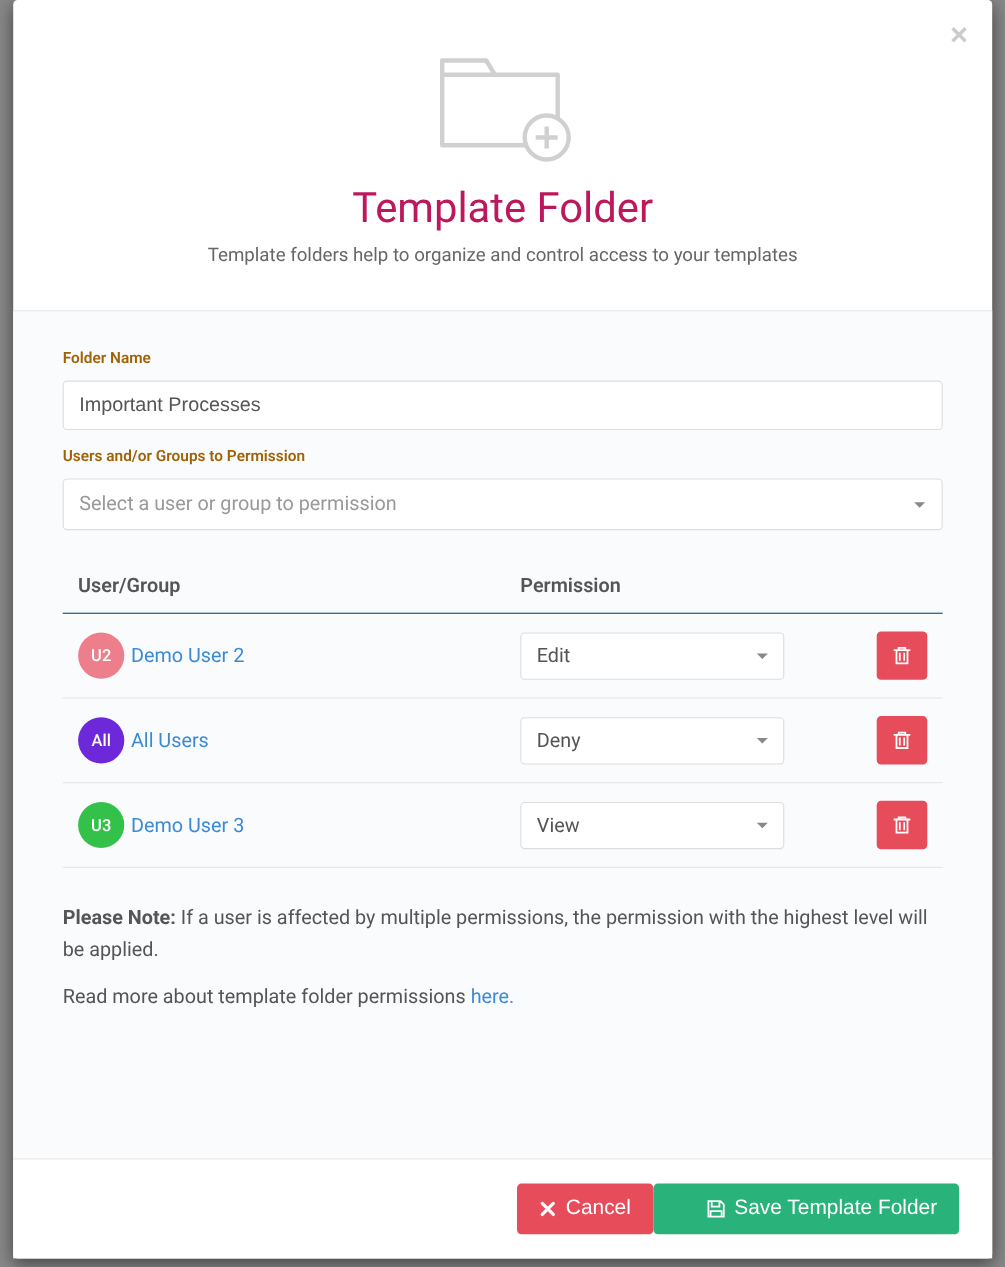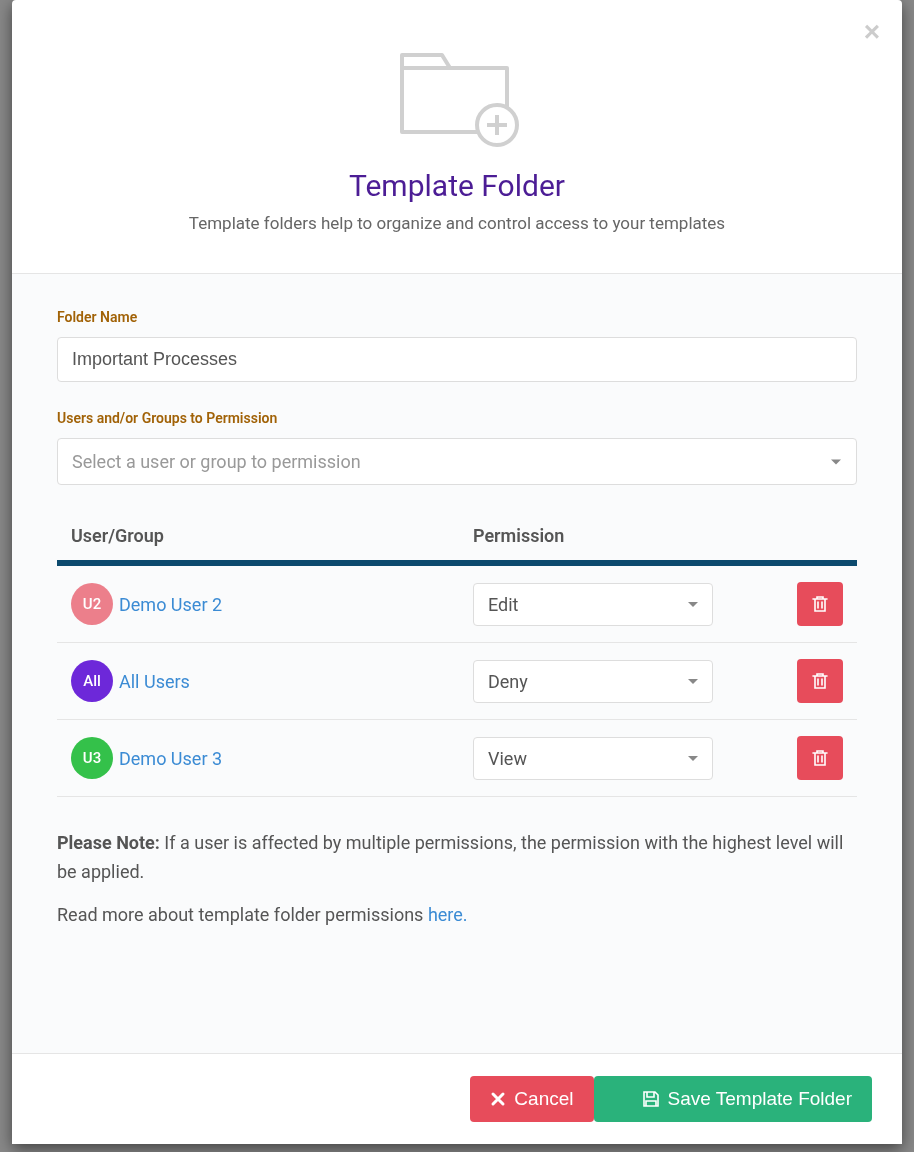--- a/index.html
+++ b/index.html
@@ -41,23 +41,23 @@
       line-height: 1;
       font-weight: bold;
     }
     .header-icon {
       display: flex;
       justify-content: center;
       margin-top: 10px;
       margin-bottom: 18px;
     }
     .modal-title {
-      font-size: 30px;
+      font-size: 38px;
       font-weight: 400;
-      color: #4c1d95;
+      color: #be185d;
       margin-bottom: 10px;
     }
     .modal-subtitle {
       font-size: 17px;
       color: #666;
     }
     .modal-body {
       padding: 35px 45px 30px;
       background: #fafbfc;
       flex: 1;
@@ -71,21 +71,21 @@
       display: block;
     }
     .form-input {
       width: 100%;
       padding: 11px 14px;
       font-size: 18px;
       color: #555;
       border: 1px solid #ddd;
       border-radius: 4px;
       background: #fff;
-      margin-bottom: 28px;
+      margin-bottom: 16px;
     }
     .select-wrap {
       position: relative;
       margin-bottom: 40px;
     }
     .form-select {
       width: 100%;
       padding: 12px 14px;
       font-size: 18px;
       color: #999;
@@ -106,21 +106,21 @@
       border-right: 5px solid transparent;
       border-top: 5px solid #888;
       pointer-events: none;
     }
     .perm-table {
       width: 100%;
     }
     .perm-head {
       display: flex;
       padding: 0 14px 14px;
-      border-bottom: 6px solid #0c4a6e;
+      border-bottom: 1px solid #0c4a6e;
     }
     .col-user { flex: 1; }
     .col-perm { width: 310px; }
     .col-act { width: 60px; }
     .th {
       font-size: 18px;
       font-weight: 600;
       color: #555;
     }
     .perm-row {

